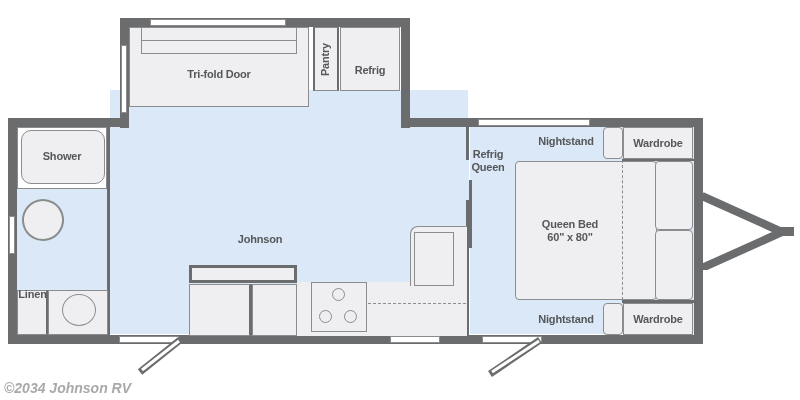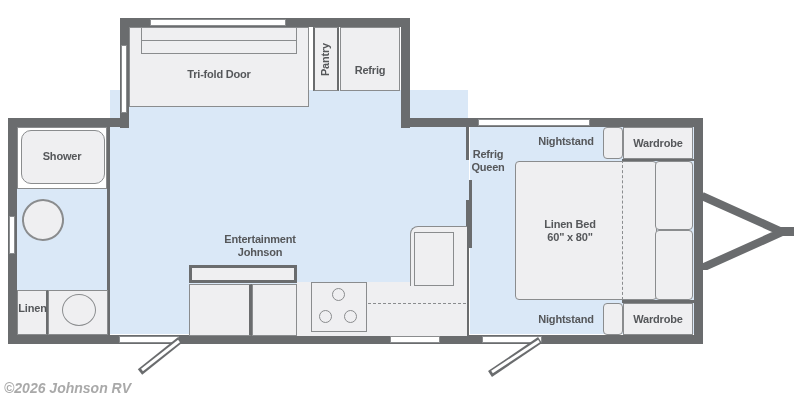--- a/index.html
+++ b/index.html
@@ -69,27 +69,26 @@
   <div class="abs fix" style="left:313px;top:27px;width:26px;height:64px;border-left:2px solid #6a6c6e;border-right:2px solid #6a6c6e;"></div>
   <div class="lbl" style="left:300px;top:53px;width:50px;transform:rotate(-90deg);">Pantry</div>
   <div class="abs fix" style="left:340px;top:27px;width:60px;height:64px;"></div>
   <div class="lbl" style="left:340px;top:64px;width:60px;">Refrig</div>
 
   <div class="abs fix" style="left:17px;top:127px;width:90px;height:62px;background:#fff;"></div>
   <div class="abs fix" style="left:21px;top:130px;width:84px;height:54px;border-radius:10px;"></div>
   <div class="lbl" style="left:17px;top:150px;width:90px;">Shower</div>
   <div class="abs" style="left:22px;top:199px;width:42px;height:42px;border:2px solid #8a8c8e;border-radius:50%;background:#efeff1;transform:rotate(30deg);"></div>
   <div class="abs fix" style="left:17px;top:290px;width:31px;height:45px;border-right:2px solid #6a6c6e;"></div>
-  <div class="lbl" style="left:17px;top:302px;width:31px;">Linen</div>
+  <div class="lbl" style="left:17px;top:288px;width:31px;">Linen</div>
   <div class="abs fix" style="left:48px;top:290px;width:60px;height:45px;"></div>
   <div class="abs" style="left:62px;top:294px;width:34px;height:32px;border:1px solid #8a8c8e;border-radius:50%;"></div>
 
   <div class="abs fix" style="left:189px;top:265px;width:108px;height:18px;border:3px solid #6a6c6e;"></div>
   <div class="lbl" style="left:200px;top:233px;width:120px;">
-    <div>Entertainment</div>
     <div>Johnson</div>
   </div>
   <div class="abs fix" style="left:189px;top:284px;width:63px;height:52px;border-right:3px solid #6a6c6e;"></div>
   <div class="abs fix" style="left:252px;top:284px;width:45px;height:52px;"></div>
 
   <div class="abs fix" style="left:297px;top:282px;width:170px;height:54px;border:none;"></div>
   <div class="abs fix" style="left:410px;top:226px;width:57px;height:60px;border:none;border-top-left-radius:8px;border-left:1px solid #8a8c8e;border-top:1px solid #8a8c8e;"></div>
   <div class="abs fix" style="left:414px;top:232px;width:40px;height:54px;"></div>
   <div class="abs fix" style="left:311px;top:282px;width:56px;height:50px;"></div>
   <div class="abs" style="left:332px;top:288px;width:13px;height:13px;border:1px solid #8a8c8e;border-radius:50%;"></div>
@@ -105,25 +104,25 @@
   <div class="abs fix" style="left:603px;top:127px;width:20px;height:32px;border-radius:4px;"></div>
   <div class="lbl" style="left:536px;top:135px;width:60px;">Nightstand</div>
   <div class="abs fix" style="left:623px;top:127px;width:70px;height:32px;"></div>
   <div class="lbl" style="left:623px;top:137px;width:70px;">Wardrobe</div>
 
   <div class="abs fix" style="left:515px;top:161px;width:142px;height:139px;border-radius:4px;"></div>
   <div class="abs fix" style="left:655px;top:161px;width:38px;height:69px;border-radius:4px;"></div>
   <div class="abs fix" style="left:655px;top:230px;width:38px;height:70px;border-radius:4px;"></div>
   <div class="dashv" style="left:622px;top:160px;height:140px;"></div>
   <div class="lbl" style="left:530px;top:218px;width:80px;">
-    <div>Linen Bed</div>
+    <div>Queen Bed</div>
     <div>60" x 80"</div>
   </div>
 
   <div class="abs fix" style="left:603px;top:303px;width:20px;height:32px;border-radius:4px;"></div>
   <div class="lbl" style="left:536px;top:313px;width:60px;">Nightstand</div>
   <div class="abs fix" style="left:623px;top:303px;width:70px;height:32px;"></div>
   <div class="lbl" style="left:623px;top:313px;width:70px;">Wardrobe</div>
   <div class="abs wall" style="left:622px;top:300px;width:72px;height:3px;"></div>
   <div class="abs wall" style="left:622px;top:159px;width:72px;height:2px;"></div>
 </div>
 
-<div class="credit">©2026 Johnson RV</div>
+<div class="credit">©2034 Johnson RV</div>
 
 </body></html>

